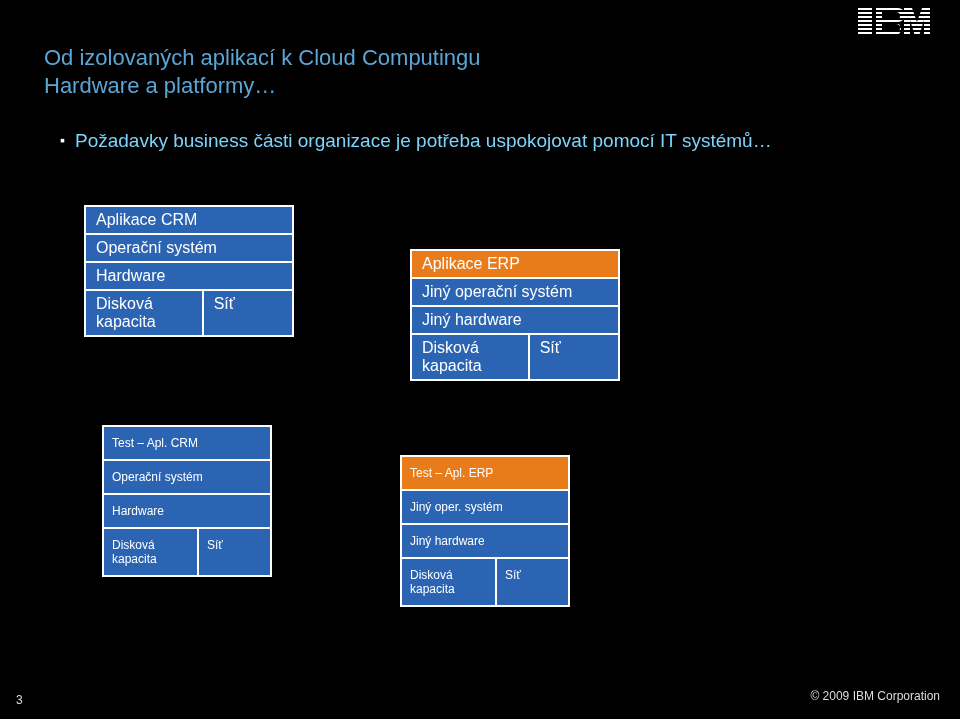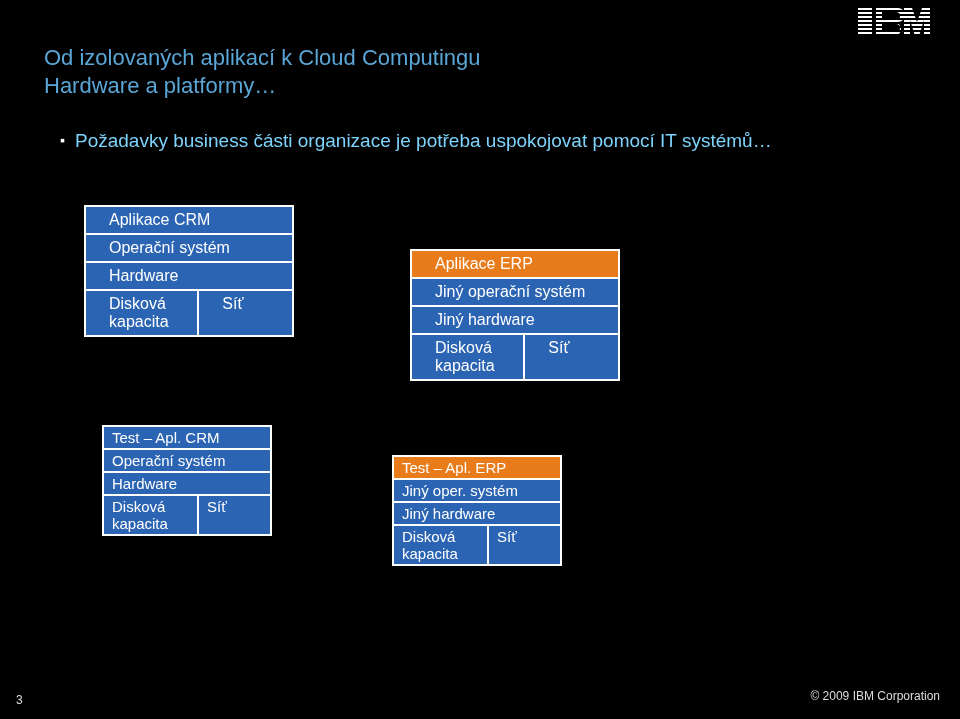--- a/index.html
+++ b/index.html
@@ -6,32 +6,32 @@
 .slide{position:relative;width:960px;height:719px}
 .logo{position:absolute;top:8px;right:30px;font-family:Georgia,serif;font-weight:bold;font-size:28px;letter-spacing:-2px;color:#fff}
 .title{position:absolute;top:44px;left:44px;font-size:22px;line-height:1.25;color:#5aa6d6}
 .bullet{position:absolute;top:130px;left:60px;font-size:19px;color:#7dd3fc}
 .bullet::before{content:"▪";color:#fff;margin-right:10px;font-size:14px;position:relative;top:-2px}
 .footer-left{position:absolute;bottom:12px;left:16px;font-size:12px;color:#ddd}
 .footer-right{position:absolute;bottom:16px;right:20px;font-size:12px;color:#ddd}
 
 
 .stack{position:absolute}
-.box{background:#2b64b3;border:2px solid #fff;color:#fff;font-size:16px;padding:4px 23px;margin-bottom:-2px}
+.box{background:#2b64b3;border:2px solid #fff;color:#fff;font-size:16px;padding:4px 10px;margin-bottom:-2px}
 .box.orange{background:#e87b1a}
 .row{display:flex}
 .row .box{flex:1}
 .row .box+ .box{margin-left:-2px}
-.small .box{font-size:15px;padding:2px 8px}
+.small .box{font-size:12px;padding:9px 8px}
 
 
 #stack-crm{top:205px;left:84px;width:210px}
 #stack-erp{top:249px;left:410px;width:210px}
 #stack-test-crm{top:425px;left:102px;width:170px}
-#stack-test-erp{top:455px;left:392px;width:170px}
+#stack-test-erp{top:455px;left:400px;width:170px}
 </style>
 </head>
 <body>
 
 <div class="slide">
 
   <div class="logo">
     <svg width="72" height="28" viewBox="0 0 72 28">
       <defs>
           <pattern id="hstripes" width="1" height="4" patternUnits="userSpaceOnUse">

